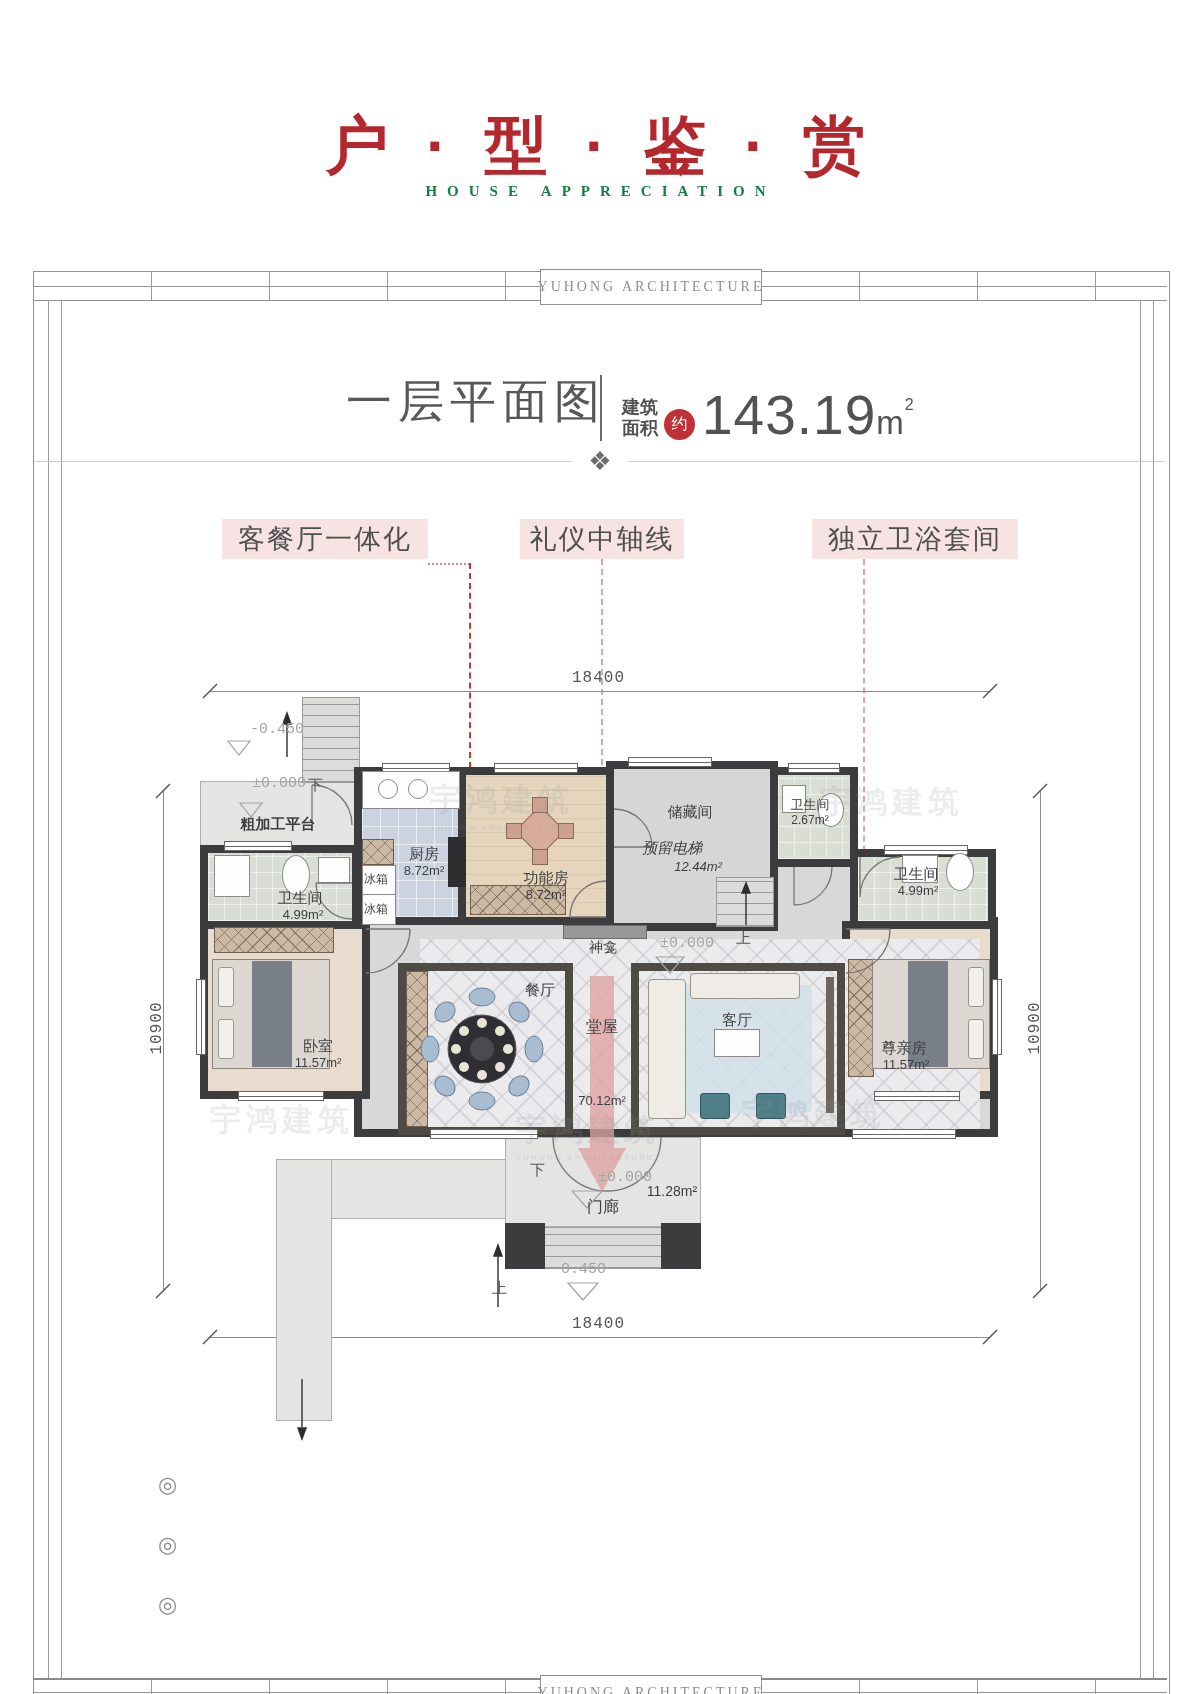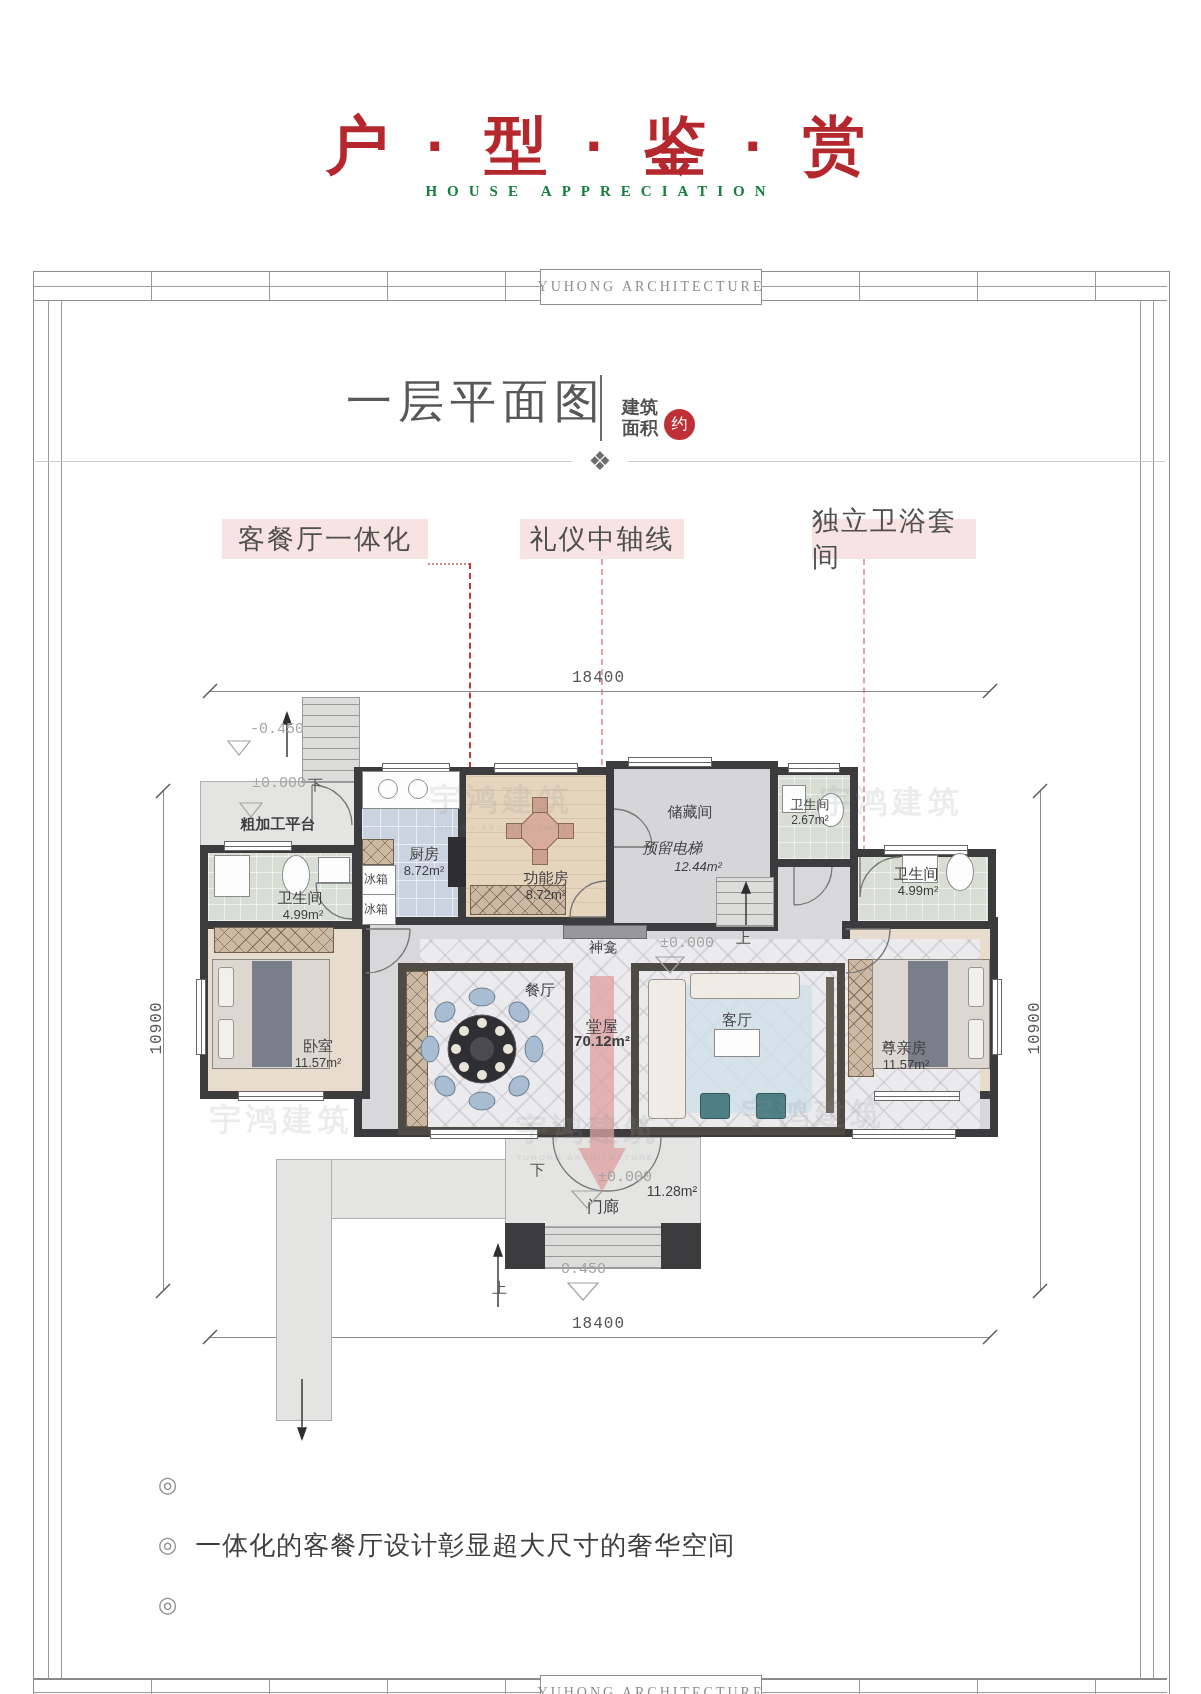--- a/index.html
+++ b/index.html
@@ -119,26 +119,27 @@
   <div class="abs brand-box" style="top:228px;">YUHONG  ARCHITECTURE</div>
   <div class="abs brand-box" style="top:1634px;">YUHONG  ARCHITECTURE</div>
 
   <div class="abs plan-title">一层平面图</div>
   <div class="abs vdiv"></div>
   <div class="abs area-cap">
     <div>建筑</div>
     <div>面积</div>
   </div>
   <div class="abs approx-badge">约</div>
+  <div class="abs area-num"><span>143.19</span><span class="area-unit">m</span><span class="area-sup">2</span></div>
   <div class="abs orn-line"></div>
   <div class="abs orn-diamond">❖</div>
 
   <div class="abs callout" style="left:222px;top:478px;width:206px;">客餐厅一体化</div>
   <div class="abs callout" style="left:520px;top:478px;width:164px;">礼仪中轴线</div>
-  <div class="abs callout" style="left:812px;top:478px;width:164px;">独立卫浴套间</div>
+  <div class="abs callout" style="left:812px;top:478px;width:206px;">独立卫浴套间</div>
 
   <div class="abs" style="left:428px;top:522px;width:42px;border-top:2px dotted #cf8a8a;"></div>
   <div class="abs redline" style="left:469px;top:522px;height:434px;"></div>
   <div class="abs pinkline" style="left:601px;top:518px;height:396px;"></div>
   <div class="abs pinkline" style="left:863px;top:518px;height:322px;"></div>
   <div class="abs redhline" style="left:417px;top:955px;width:331px;"></div>
   <div class="abs redline" style="left:416px;top:955px;height:32px;"></div>
   <div class="abs redline" style="left:747px;top:955px;height:32px;"></div>
   <div class="abs reddot" style="left:412px;top:986px;"></div>
   <div class="abs reddot" style="left:743px;top:986px;"></div>
@@ -340,21 +341,21 @@
   <div class="abs arealabel" style="left:810px;top:772px;font-size:12px;">2.67m²</div>
 
   <div class="abs roomlabel" style="left:916px;top:824px;">卫生间</div>
   <div class="abs arealabel" style="left:918px;top:842px;">4.99m²</div>
 
   <div class="abs roomlabel" style="left:904px;top:998px;">尊亲房</div>
   <div class="abs arealabel" style="left:906px;top:1016px;">11.57m²</div>
 
   <div class="abs roomlabel" style="left:540px;top:940px;">餐厅</div>
   <div class="abs roomlabel" style="left:602px;top:976px;font-size:16px;">堂屋</div>
-  <div class="abs arealabel" style="left:602px;top:991px;font-size:15px;font-weight:bold;">70.12m²</div>
+  <div class="abs arealabel" style="left:602px;top:1052px;font-size:13px;">70.12m²</div>
   <div class="abs roomlabel" style="left:737px;top:970px;">客厅</div>
   <div class="abs roomlabel" style="left:603px;top:898px;font-size:14px;">神龛</div>
 
   <div class="abs gray-el" style="left:660px;top:894px;">±0.000</div>
   <div class="abs" style="left:736px;top:888px;font-size:15px;color:#555;">上</div>
 
   <div class="abs roomlabel" style="left:603px;top:1156px;font-size:16px;">门廊</div>
   <div class="abs arealabel" style="left:672px;top:1142px;font-size:14px;">11.28m²</div>
   <div class="abs gray-el" style="left:598px;top:1128px;">±0.000</div>
   <div class="abs" style="left:530px;top:1120px;font-size:15px;color:#555;">下</div>
@@ -377,19 +378,18 @@
   </div>
   <div class="abs wm" style="left:742px;top:1052px;">
     <span class="cn">宇鸿建筑</span>
   </div>
 
   <div class="abs bullet-row" style="top:1428px;">
     <span class="bullet-mark">◎</span>
   </div>
   <div class="abs bullet-row" style="top:1488px;">
     <span class="bullet-mark">◎</span>
-    <span class="bullet-text">一体化的客餐厅设计彰显超大尺寸的奢华空间</span>
   </div>
   <div class="abs bullet-row" style="top:1548px;">
     <span class="bullet-mark">◎</span>
   </div>
 
 </div>
 
 </body></html>

